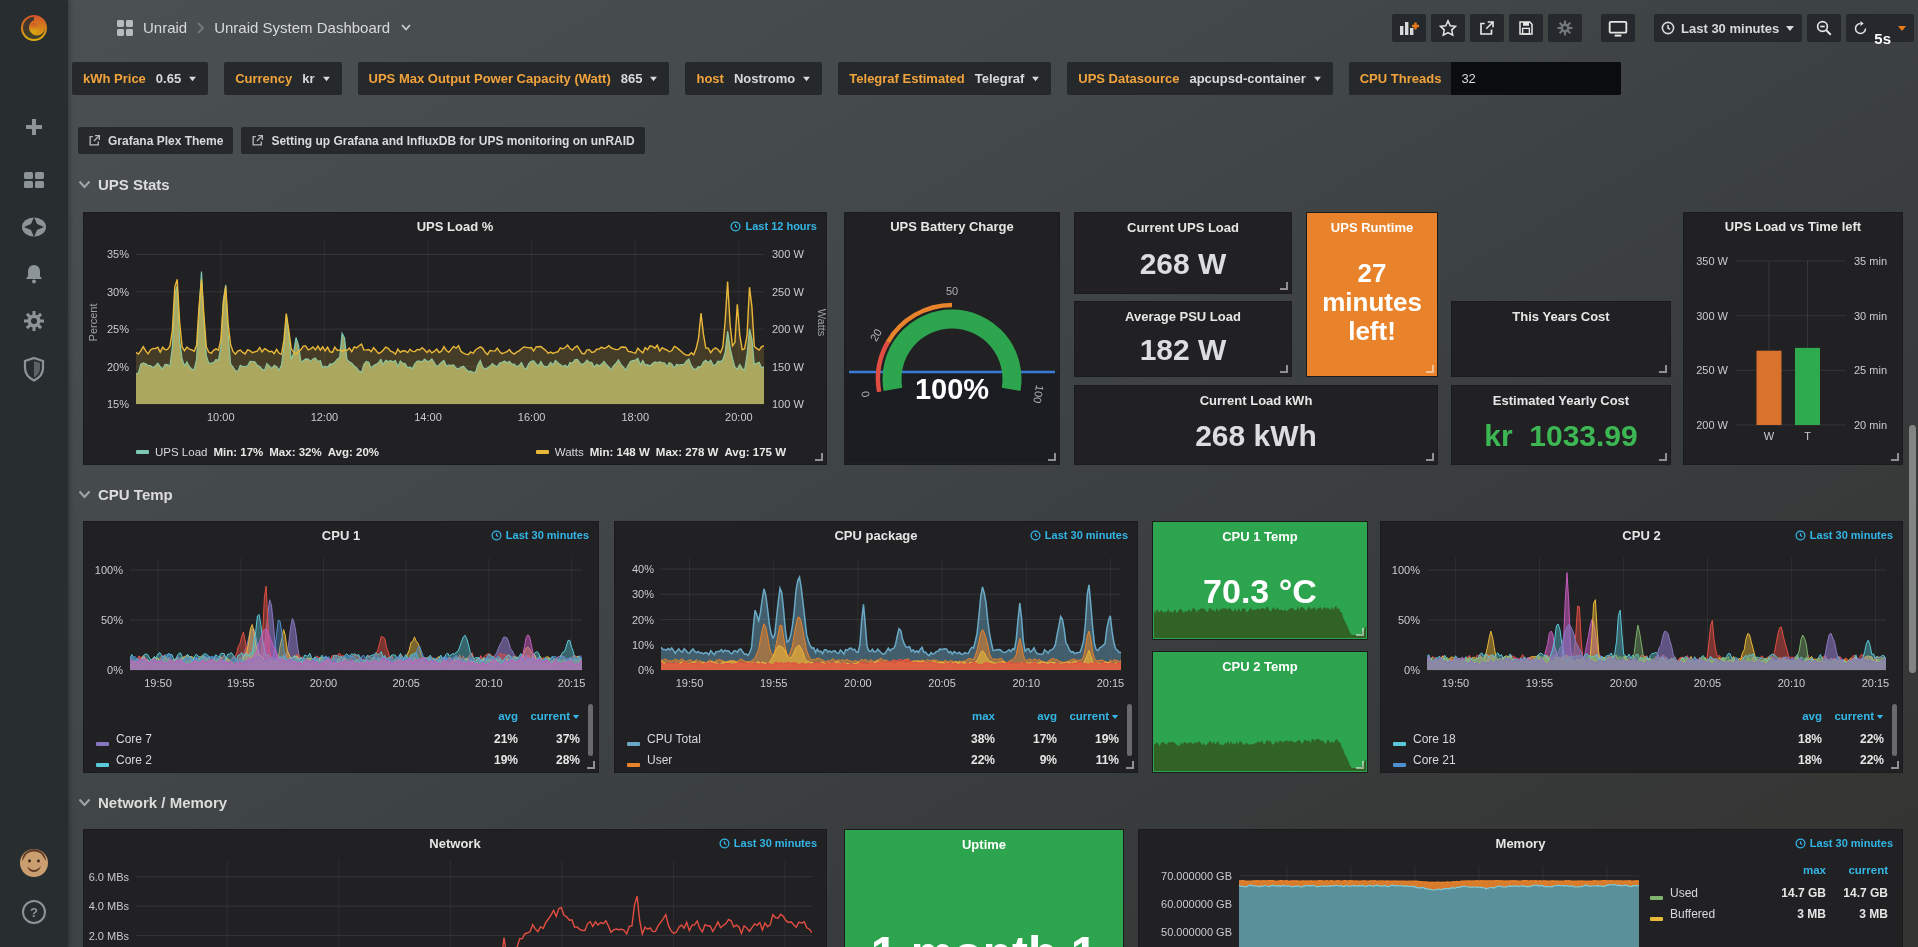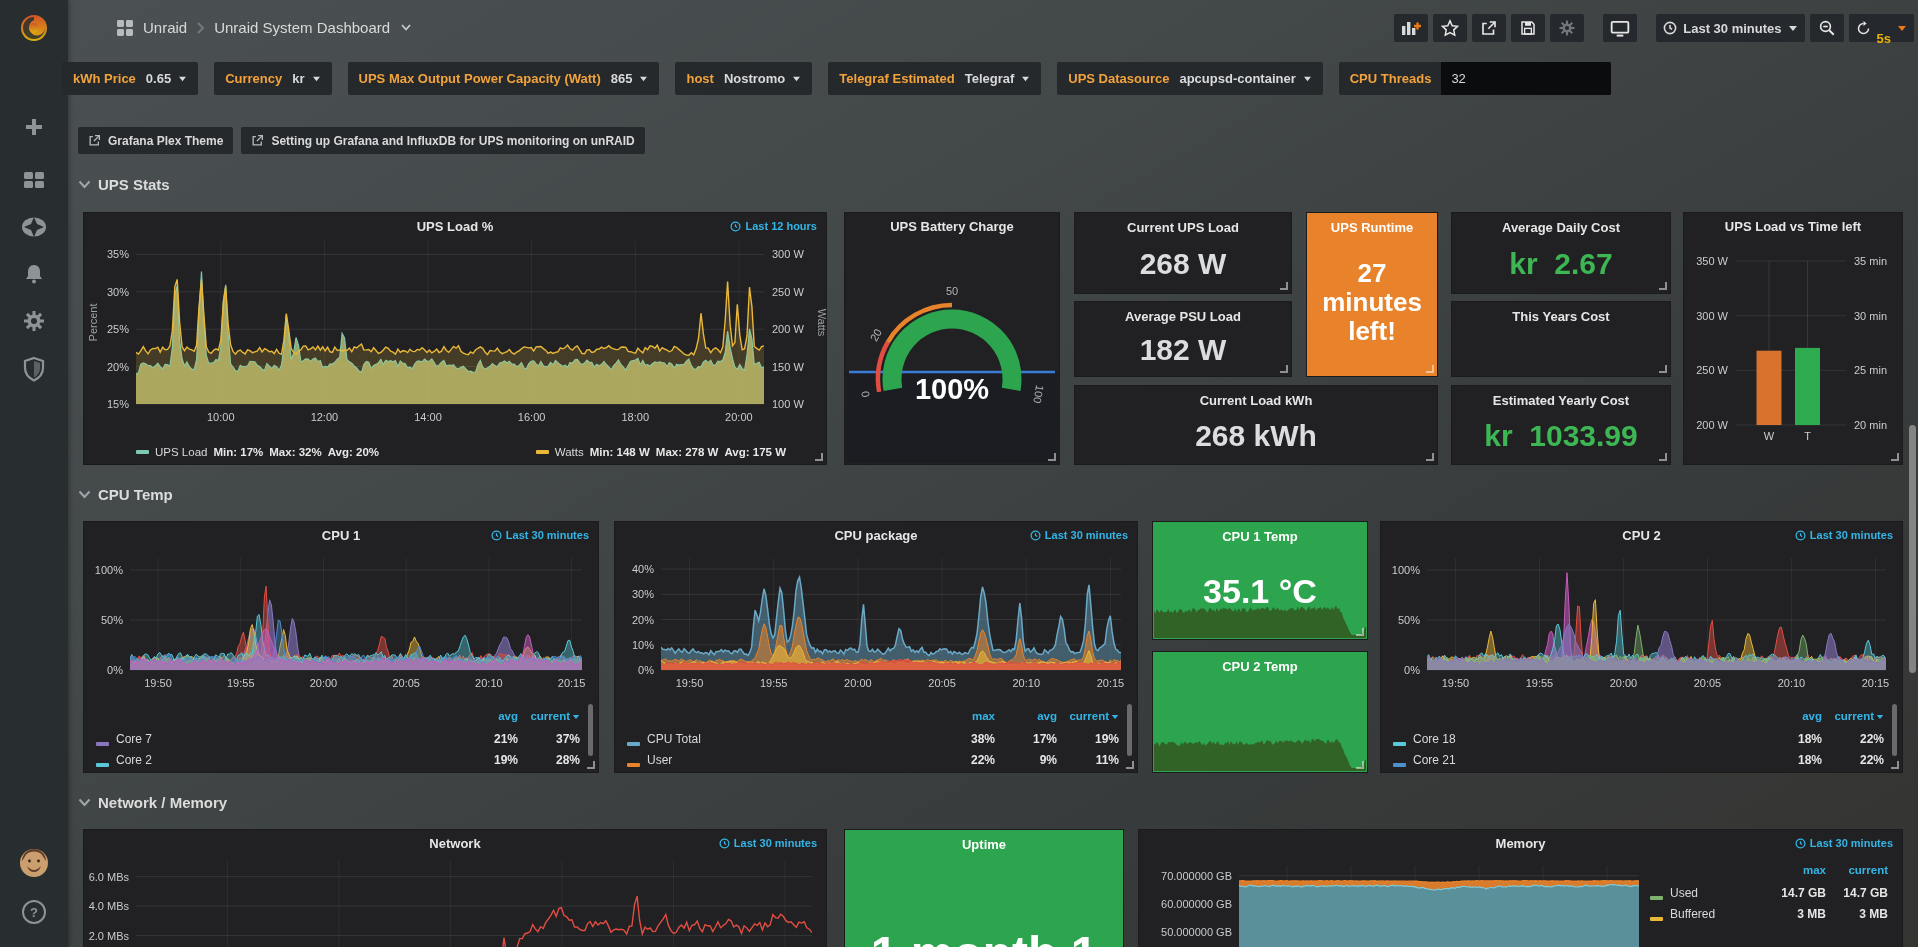--- a/index.html
+++ b/index.html
@@ -11,23 +11,23 @@
   .side-icon{position:absolute;left:0;width:68px;height:40px;display:flex;align-items:center;justify-content:center;cursor:pointer;}
   .side-icon svg{opacity:.85;}
   
   .navbar{position:absolute;left:68px;top:0;width:1850px;height:55px;display:flex;align-items:center;padding-left:24px;}
   .crumb{display:flex;align-items:center;gap:9px;margin-left:24px;color:#d8d9da;font-size:15px;}
   .crumb .sep{opacity:.6;display:flex;}
   .nav-right{position:absolute;right:28px;top:14px;display:flex;align-items:center;}
   .nbtn{height:28px;min-width:34px;background:#25282c;border-radius:2px;display:flex;align-items:center;justify-content:center;margin-left:5px;cursor:pointer;padding:0 7px;box-sizing:border-box;}
   .nbtn.text{gap:6px;color:#d8d9da;font-size:13px;font-weight:700;}
   .gap{width:14px;}
-  .orange-txt{color:#eab308;font-weight:700;font-size:13px;margin-top:20px;}
+  .orange-txt{color:#ffffff;font-weight:700;font-size:15px;margin-top:20px;}
   
-  .vars{position:absolute;left:62px;top:62px;display:flex;gap:16px;align-items:center;}
+  .vars{position:absolute;left:72px;top:62px;display:flex;gap:16px;align-items:center;}
   .pill{height:33px;background:#26292c;border-radius:2px;display:flex;align-items:center;padding:0 11px;gap:10px;cursor:pointer;}
   .pill .vlabel{color:#f2a33c;font-size:13px;font-weight:700;}
   .pill .vvalue{color:#d8d9da;font-size:13px;font-weight:600;display:flex;align-items:center;gap:7px;}
   .pill.has-input{padding-right:0;}
   .pill .vinput{width:160px;height:33px;background:#0b0c0e;color:#d8d9da;font-size:13px;display:flex;align-items:center;padding-left:10px;border-radius:0 2px 2px 0;}
   .links{position:absolute;left:78px;top:127px;display:flex;gap:8px;}
   .link-chip{height:27px;background:#26292c;border-radius:2px;display:flex;align-items:center;gap:7px;padding:0 10px;color:#d8d9da;font-size:12px;font-weight:700;cursor:pointer;}
   
   .section-h{position:absolute;display:flex;align-items:center;gap:7px;color:#dcdcdc;font-size:15px;font-weight:600;cursor:pointer;}
   .panel{position:absolute;background:#212124;border:1px solid #1b1b1e;box-sizing:border-box;}
@@ -423,24 +423,20 @@
     <div class="svalue v30 c-white">182 W</div>
   </div>
   <div class="panel stat bg-orange" style="left:1306px;top:212px;width:132px;height:165px;">
     <div class="stitle">UPS Runtime</div>
     <div class="svalue v26" style="white-space:normal;">27 minutes left!</div>
   </div>
   <div class="panel stat" style="left:1074px;top:385px;width:364px;height:80px;">
     <div class="stitle">Current Load kWh</div>
     <div class="svalue v30 c-white">268 kWh</div>
   </div>
-  <div class="panel stat" style="left:1451px;top:212px;width:220px;height:82px;">
-    <div class="stitle">Average Daily Cost</div>
-    <div class="svalue v30 c-green">kr  2.67</div>
-  </div>
   <div class="panel stat" style="left:1451px;top:301px;width:220px;height:76px;">
     <div class="stitle">This Years Cost</div>
   </div>
   <div class="panel stat" style="left:1451px;top:385px;width:220px;height:80px;">
     <div class="stitle">Estimated Yearly Cost</div>
     <div class="svalue v30 c-green">kr  1033.99</div>
   </div>
   <div class="panel" style="left:1683px;top:212px;width:220px;height:253px;">
     <div class="ptitle" style="left:8px;right:8px;">UPS Load vs Time left</div>
     <div class="chart" id="c-bars"><svg width="218" height="251">
@@ -609,21 +605,21 @@
           <span class="lg-val">22%</span>
           <span class="lg-val">9%</span>
           <span class="lg-val">11%</span>
         </div>
       </div>
     <div class="lg-scroll"></div>
   </div>
 
   <div class="panel stat bg-green" style="left:1152px;top:521px;width:216px;height:119px;">
     <div class="stitle">CPU 1 Temp</div>
-    <div class="svalue" style="font-size:34px;">35.1 °C</div>
+    <div class="svalue" style="font-size:34px;">70.3 °C</div>
     <div class="spark" id="sp-t1"><svg width="212" height="46">
           <path d="M0 46L0.0 18.5L1.4 21.7L2.8 16.9L4.3 19.6L5.7 20.3L7.1 17.8L8.5 19.3L10.0 20.8L11.4 19.6L12.8 20.2L14.2 16.6L15.7 20.5L17.1 19.1L18.5 21.1L19.9 18.7L21.3 17.4L22.8 21.2L24.2 19.6L25.6 17.0L27.0 17.3L28.5 19.0L29.9 21.2L31.3 18.8L32.7 19.7L34.1 18.7L35.6 17.1L37.0 20.7L38.4 16.5L39.8 16.2L41.3 17.5L42.7 20.5L44.1 17.7L45.5 17.8L47.0 16.0L48.4 17.1L49.8 16.3L51.2 17.5L52.6 19.7L54.1 19.5L55.5 16.1L56.9 16.5L58.3 18.6L59.8 17.6L61.2 20.2L62.6 16.0L64.0 18.2L65.4 19.1L66.9 16.2L68.3 17.6L69.7 15.8L71.1 16.7L72.6 16.4L74.0 17.9L75.4 15.6L76.8 17.3L78.3 18.7L79.7 19.4L81.1 16.1L82.5 20.0L83.9 17.2L85.4 16.7L86.8 20.2L88.2 16.4L89.6 16.5L91.1 16.5L92.5 20.2L93.9 19.7L95.3 17.2L96.8 15.6L98.2 18.4L99.6 17.6L101.0 17.9L102.4 17.6L103.9 16.1L105.3 18.1L106.7 16.5L108.1 16.2L109.6 16.2L111.0 17.6L112.4 15.3L113.8 15.0L115.2 17.9L116.7 19.6L118.1 17.1L119.5 15.1L120.9 17.6L122.4 17.2L123.8 15.5L125.2 18.4L126.6 17.5L128.1 17.9L129.5 19.1L130.9 16.9L132.3 19.5L133.7 18.3L135.2 16.9L136.6 16.6L138.0 15.8L139.4 17.0L140.9 18.2L142.3 18.6L143.7 14.6L145.1 18.5L146.6 15.5L148.0 14.7L149.4 16.2L150.8 17.3L152.2 19.0L153.7 16.4L155.1 14.1L156.5 17.9L157.9 16.0L159.4 16.8L160.8 14.7L162.2 18.7L163.6 16.3L165.0 16.3L166.5 15.0L167.9 18.1L169.3 16.0L170.7 15.0L172.2 17.0L173.6 15.5L175.0 16.8L176.4 18.0L177.9 14.7L179.3 18.2L180.7 15.3L182.1 13.7L183.5 17.2L185.0 16.1L186.4 20.0L187.8 20.2L189.2 25.7L190.7 28.8L192.1 31.8L193.5 34.2L194.9 38.0L196.3 41.0L197.8 43.0L199.2 43.0L200.6 43.0L202.0 43.0L203.5 43.0L204.9 43.0L206.3 43.0L207.7 41.2L209.2 38.8L210.6 36.4L212.0 34.0L212 46 Z" fill="rgba(52,46,8,0.55)"></path>
         </svg></div>
   </div>
   <div class="panel stat bg-green" style="left:1152px;top:651px;width:216px;height:122px;">
     <div class="stitle">CPU 2 Temp</div>
     <div class="spark" id="sp-t2"><svg width="212" height="46">
           <path d="M0 46L0.0 19.7L1.4 18.7L2.8 17.3L4.3 18.7L5.7 21.6L7.1 18.1L8.5 16.9L10.0 17.6L11.4 19.1L12.8 19.5L14.2 17.1L15.7 17.6L17.1 17.1L18.5 16.7L19.9 17.6L21.3 18.2L22.8 20.1L24.2 20.4L25.6 21.0L27.0 17.1L28.5 20.1L29.9 17.3L31.3 16.8L32.7 18.7L34.1 18.4L35.6 17.3L37.0 17.6L38.4 18.4L39.8 18.8L41.3 17.3L42.7 17.8L44.1 17.4L45.5 16.0L47.0 18.4L48.4 20.4L49.8 17.7L51.2 20.8L52.6 19.6L54.1 18.2L55.5 16.1L56.9 16.4L58.3 18.8L59.8 16.2L61.2 19.7L62.6 17.8L64.0 15.9L65.4 19.3L66.9 20.0L68.3 19.3L69.7 20.4L71.1 17.6L72.6 18.6L74.0 15.8L75.4 20.2L76.8 16.1L78.3 18.7L79.7 18.4L81.1 19.7L82.5 16.0L83.9 19.8L85.4 16.5L86.8 16.5L88.2 18.0L89.6 19.7L91.1 19.4L92.5 17.4L93.9 19.4L95.3 19.6L96.8 19.4L98.2 18.8L99.6 19.7L101.0 18.1L102.4 18.1L103.9 16.6L105.3 17.4L106.7 16.8L108.1 15.2L109.6 19.3L111.0 18.5L112.4 15.9L113.8 15.0L115.2 17.0L116.7 15.4L118.1 19.7L119.5 19.1L120.9 18.2L122.4 15.5L123.8 18.6L125.2 16.1L126.6 15.8L128.1 16.4L129.5 17.8L130.9 15.6L132.3 15.9L133.7 15.6L135.2 16.7L136.6 15.4L138.0 15.9L139.4 17.0L140.9 17.7L142.3 16.9L143.7 15.5L145.1 15.1L146.6 16.4L148.0 19.1L149.4 16.9L150.8 14.7L152.2 15.4L153.7 16.3L155.1 15.3L156.5 18.2L157.9 14.2L159.4 14.1L160.8 16.6L162.2 14.0L163.6 14.2L165.0 14.1L166.5 15.3L167.9 16.1L169.3 15.7L170.7 18.1L172.2 18.6L173.6 14.5L175.0 15.7L176.4 18.1L177.9 15.9L179.3 18.3L180.7 16.2L182.1 14.2L183.5 14.7L185.0 17.6L186.4 17.6L187.8 22.6L189.2 24.4L190.7 29.3L192.1 31.4L193.5 33.9L194.9 37.7L196.3 41.0L197.8 43.0L199.2 43.0L200.6 43.0L202.0 43.0L203.5 43.0L204.9 43.0L206.3 43.0L207.7 41.2L209.2 38.8L210.6 36.4L212.0 34.0L212 46 Z" fill="rgba(52,46,8,0.55)"></path>
         </svg></div>
   </div>

